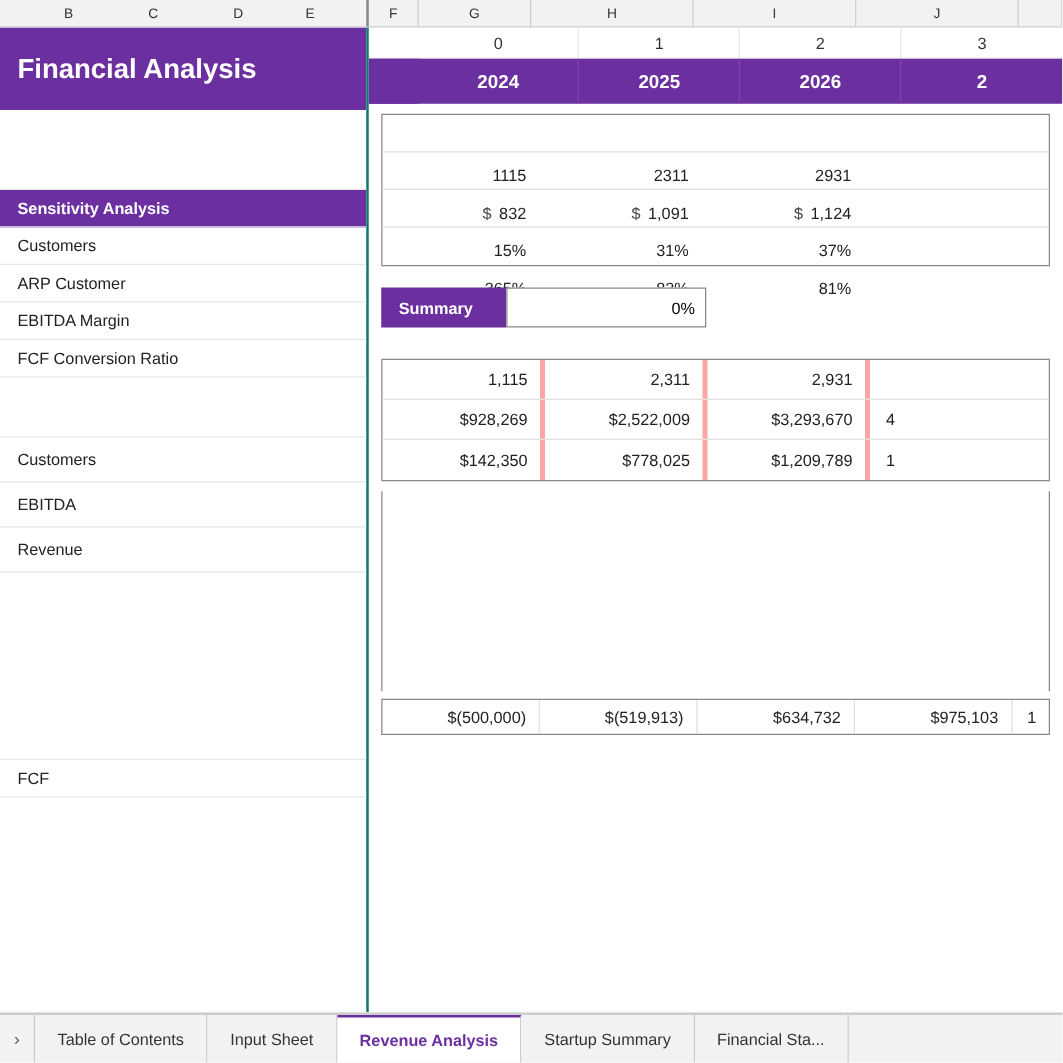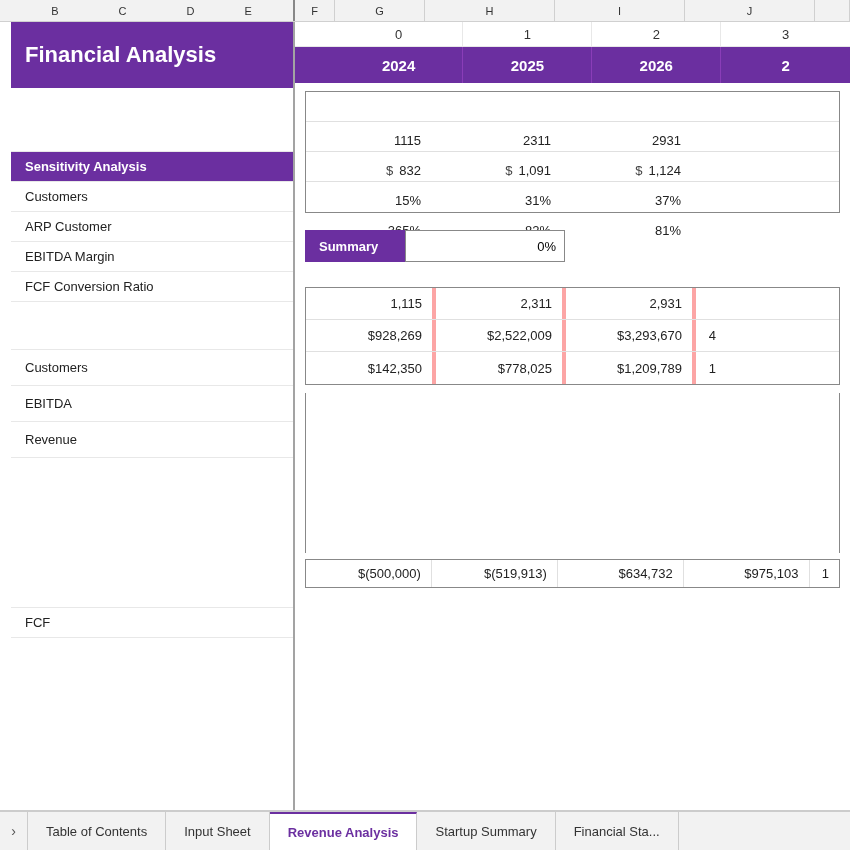--- a/index.html
+++ b/index.html
@@ -43,23 +43,22 @@
     
     .content-area {
       display: flex;
       height: calc(810px - 22px);
     }
 
     
     .left-panel {
       width: 295px;
       flex-shrink: 0;
-      border-right: 2px solid #a3a3a3;
+      border-right: 2px solid #0f766e;
       overflow: hidden;
-      padding-left: 11px;
     }
 
     
     .title-cell {
       background: #6b2fa0;
       color: #fff;
       font-size: 22px;
       font-weight: bold;
       padding: 12px 14px;
       height: 66px;

